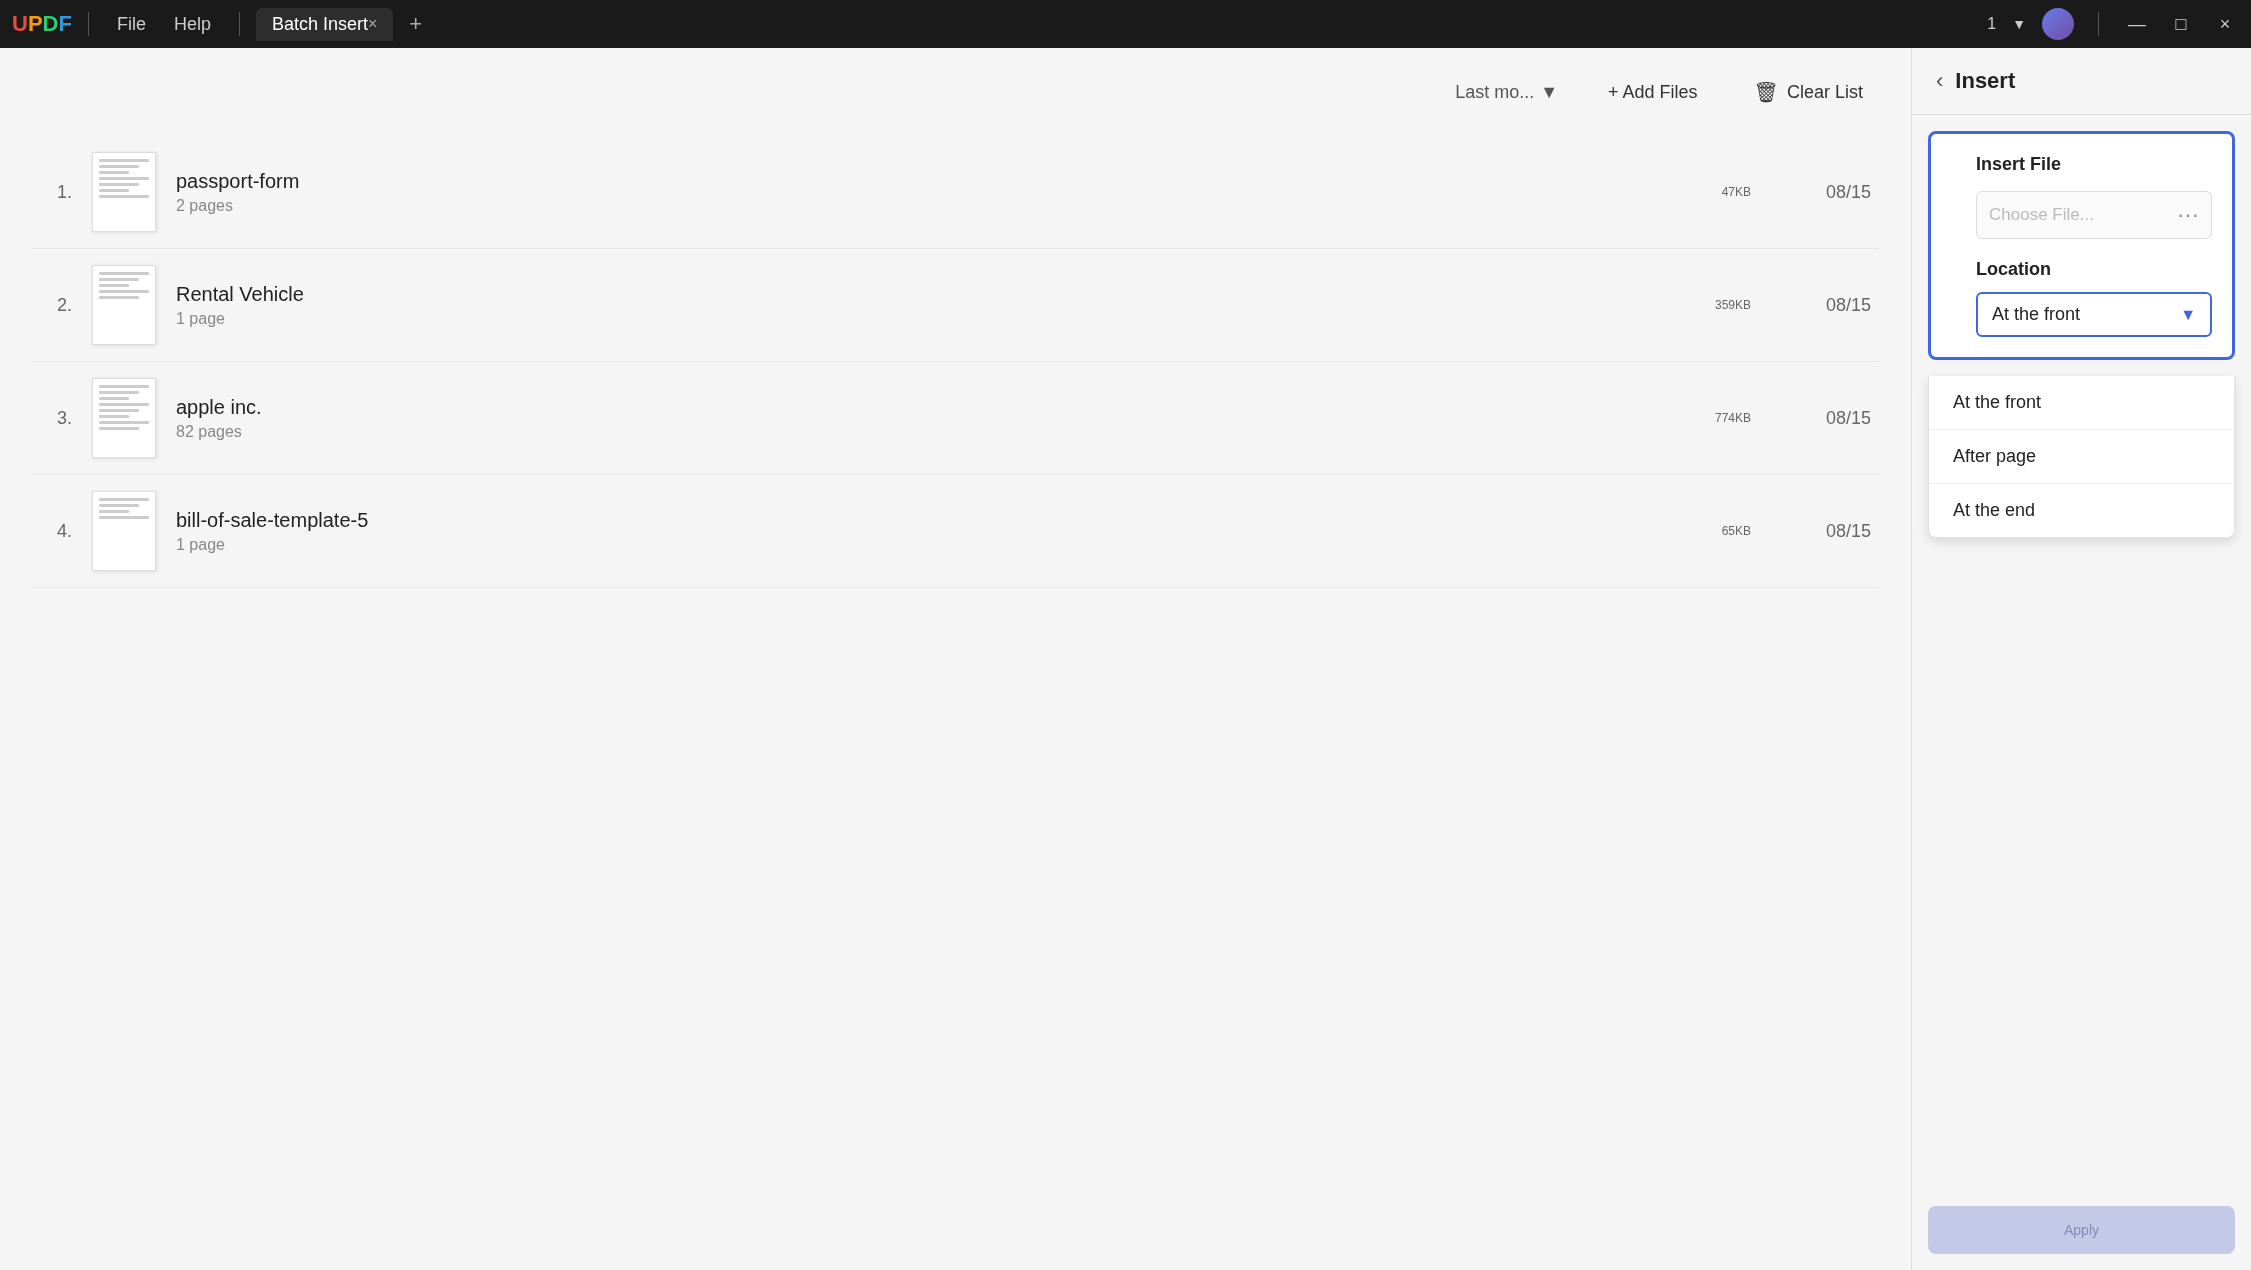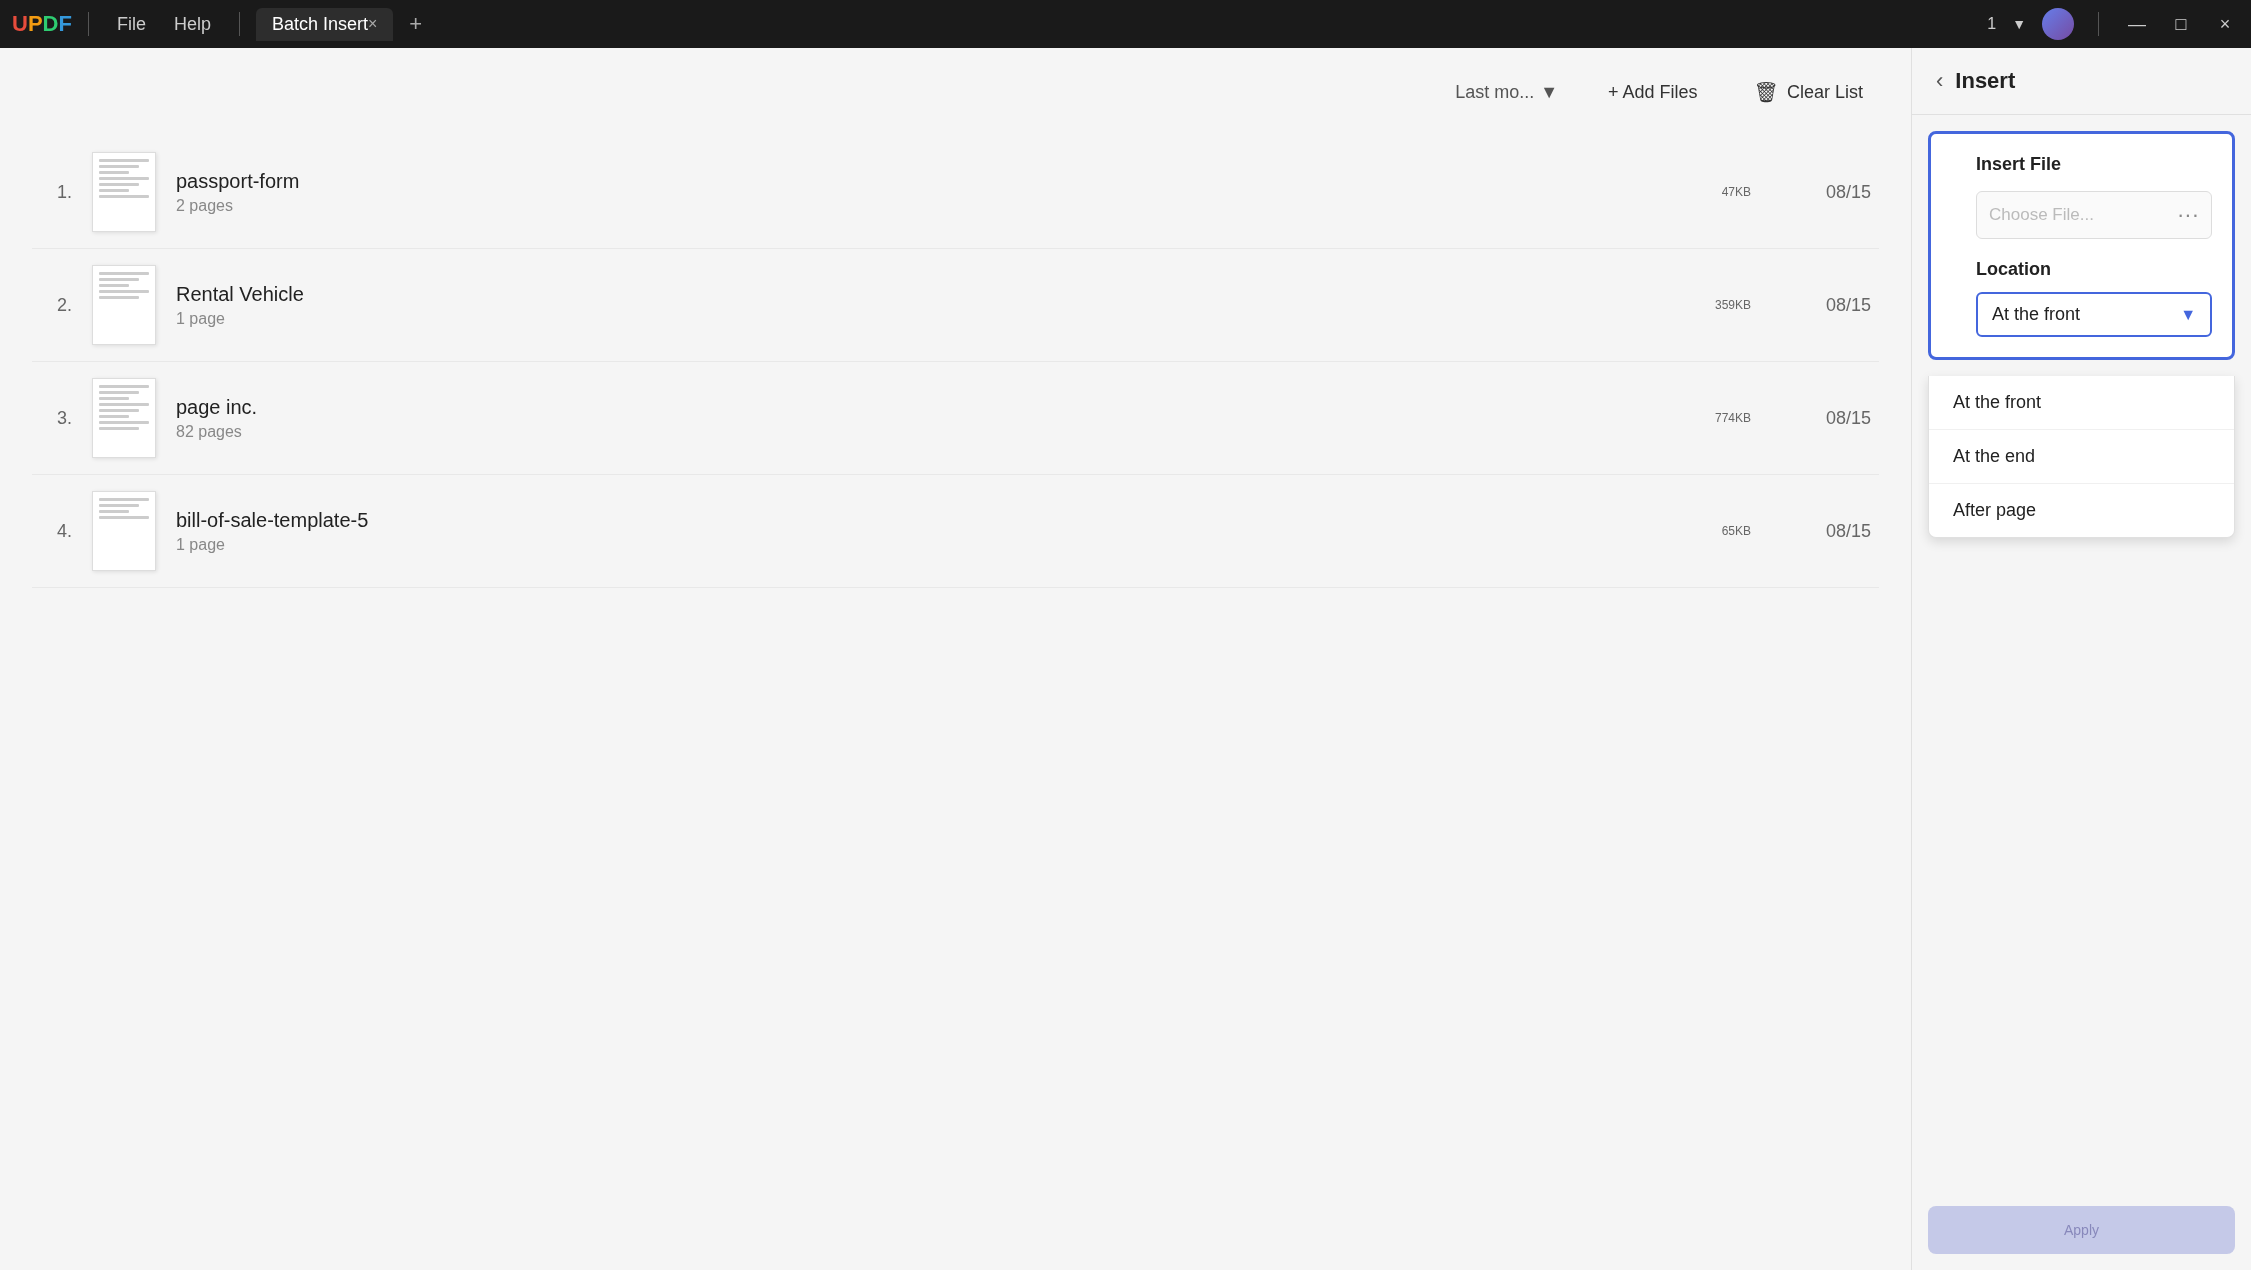--- a/index.html
+++ b/index.html
@@ -447,21 +447,21 @@
             <div class="thumb-line medium"></div>
             <div class="thumb-line short"></div>
             <div class="thumb-line long"></div>
             <div class="thumb-line medium"></div>
             <div class="thumb-line short"></div>
             <div class="thumb-line long"></div>
             <div class="thumb-line medium"></div>
           </div>
         </div>
         <div class="file-info">
-          <div class="file-name">page inc.</div>
+          <div class="file-name">apple inc.</div>
           <div class="file-pages">82 pages</div>
         </div>
         <span class="file-size">774KB</span>
         <span class="file-date">08/15</span>
       </div>
 
       <div class="file-item">
         <span class="file-number">4.</span>
         <div class="file-thumbnail">
           <div class="file-thumbnail-lines">
@@ -498,22 +498,22 @@
         <div class="location-section-title">Location</div>
         <div class="location-select">
           <span class="location-select-text">At the front</span>
           <span class="location-select-arrow">▼</span>
         </div>
       </div>
     </div>
 
     <div class="location-dropdown">
       <div class="dropdown-item">At the front</div>
+      <div class="dropdown-item">After page</div>
       <div class="dropdown-item">At the end</div>
-      <div class="dropdown-item">After page</div>
     </div>
 
     <div style="flex:1;"></div>
     <div class="apply-btn-container">
       <div class="apply-btn">Apply</div>
     </div>
   </div>
 </div>
 
 </body></html>

